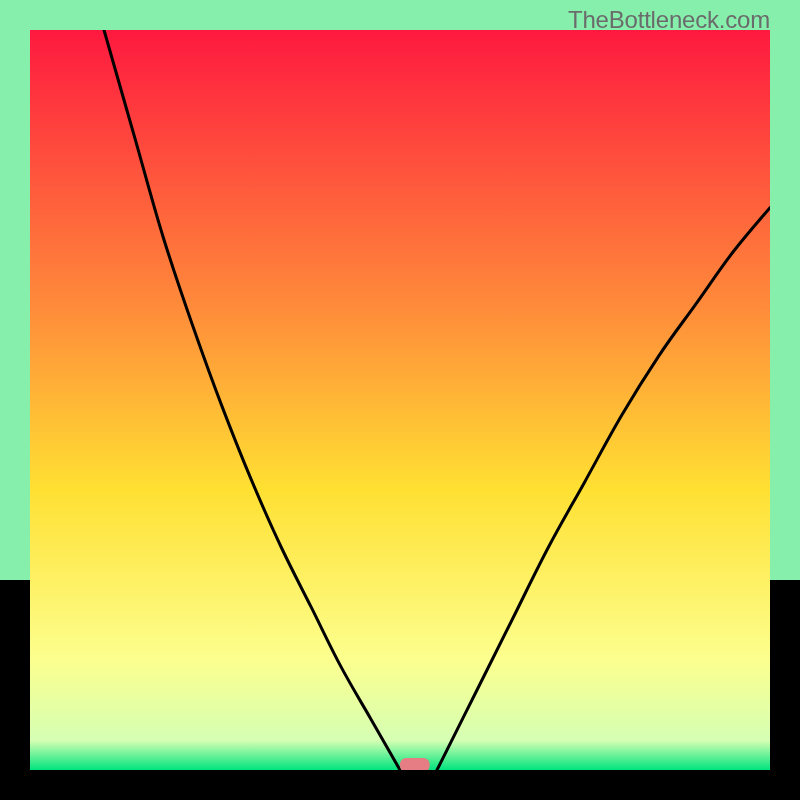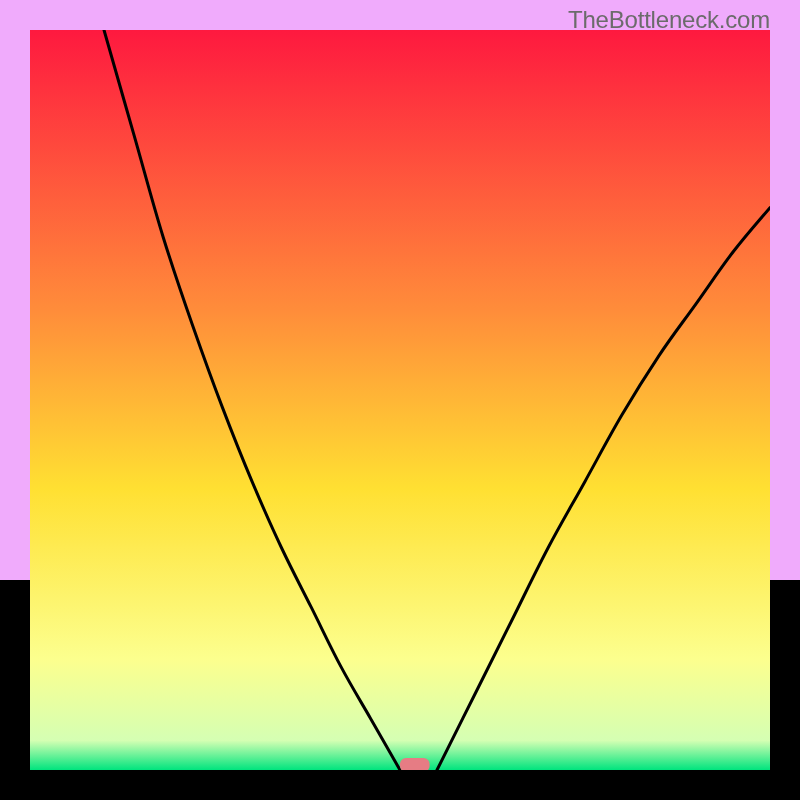--- a/index.html
+++ b/index.html
@@ -1,20 +1,20 @@
 <!DOCTYPE html>
 <html><head>
 <meta charset="utf-8">
 <style>
   * { margin: 0; padding: 0; box-sizing: border-box; }
   html, body { width: 800px; height: 800px; overflow: hidden; background: #000; }
   .frame {
     width: 800px;
     height: 580px;
-    background: #f0abfc;
+    background: #86efac;
     position: relative;
     padding-left: 16px;
   }
   .plot-area {
     position: absolute;
     left: 30px;
     top: 30px;
     width: 740px;
     height: 740px;
   }

